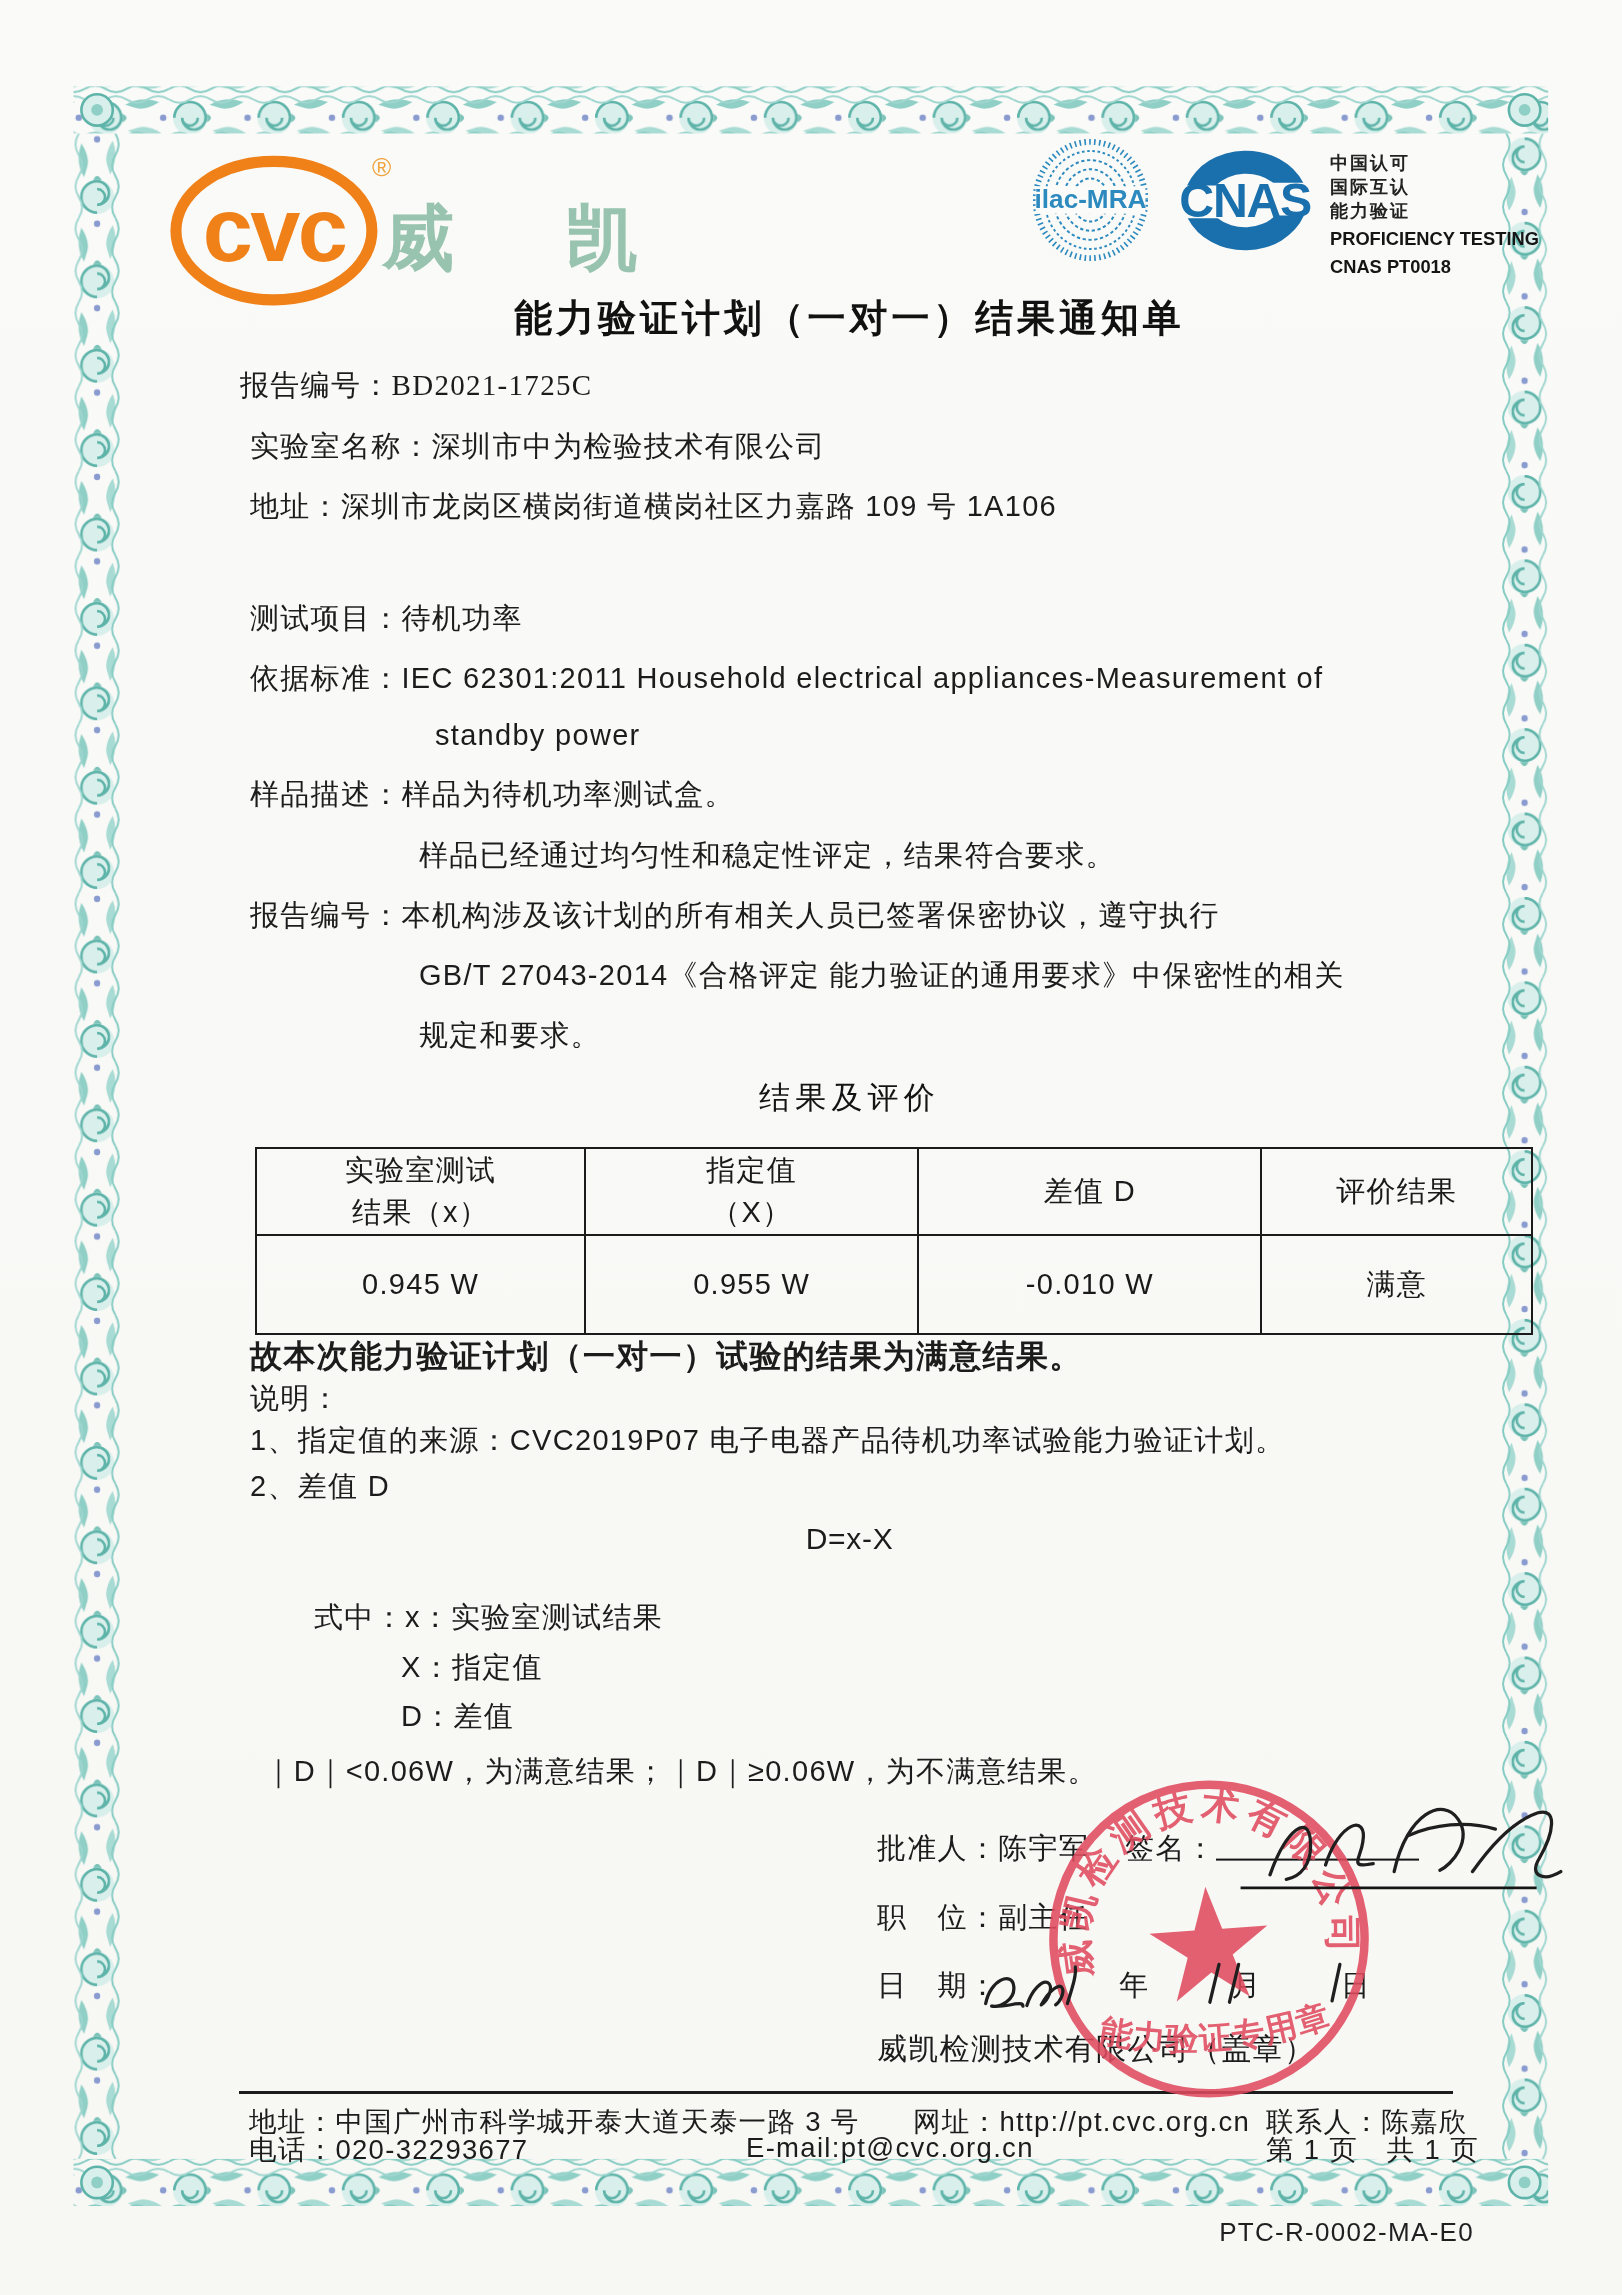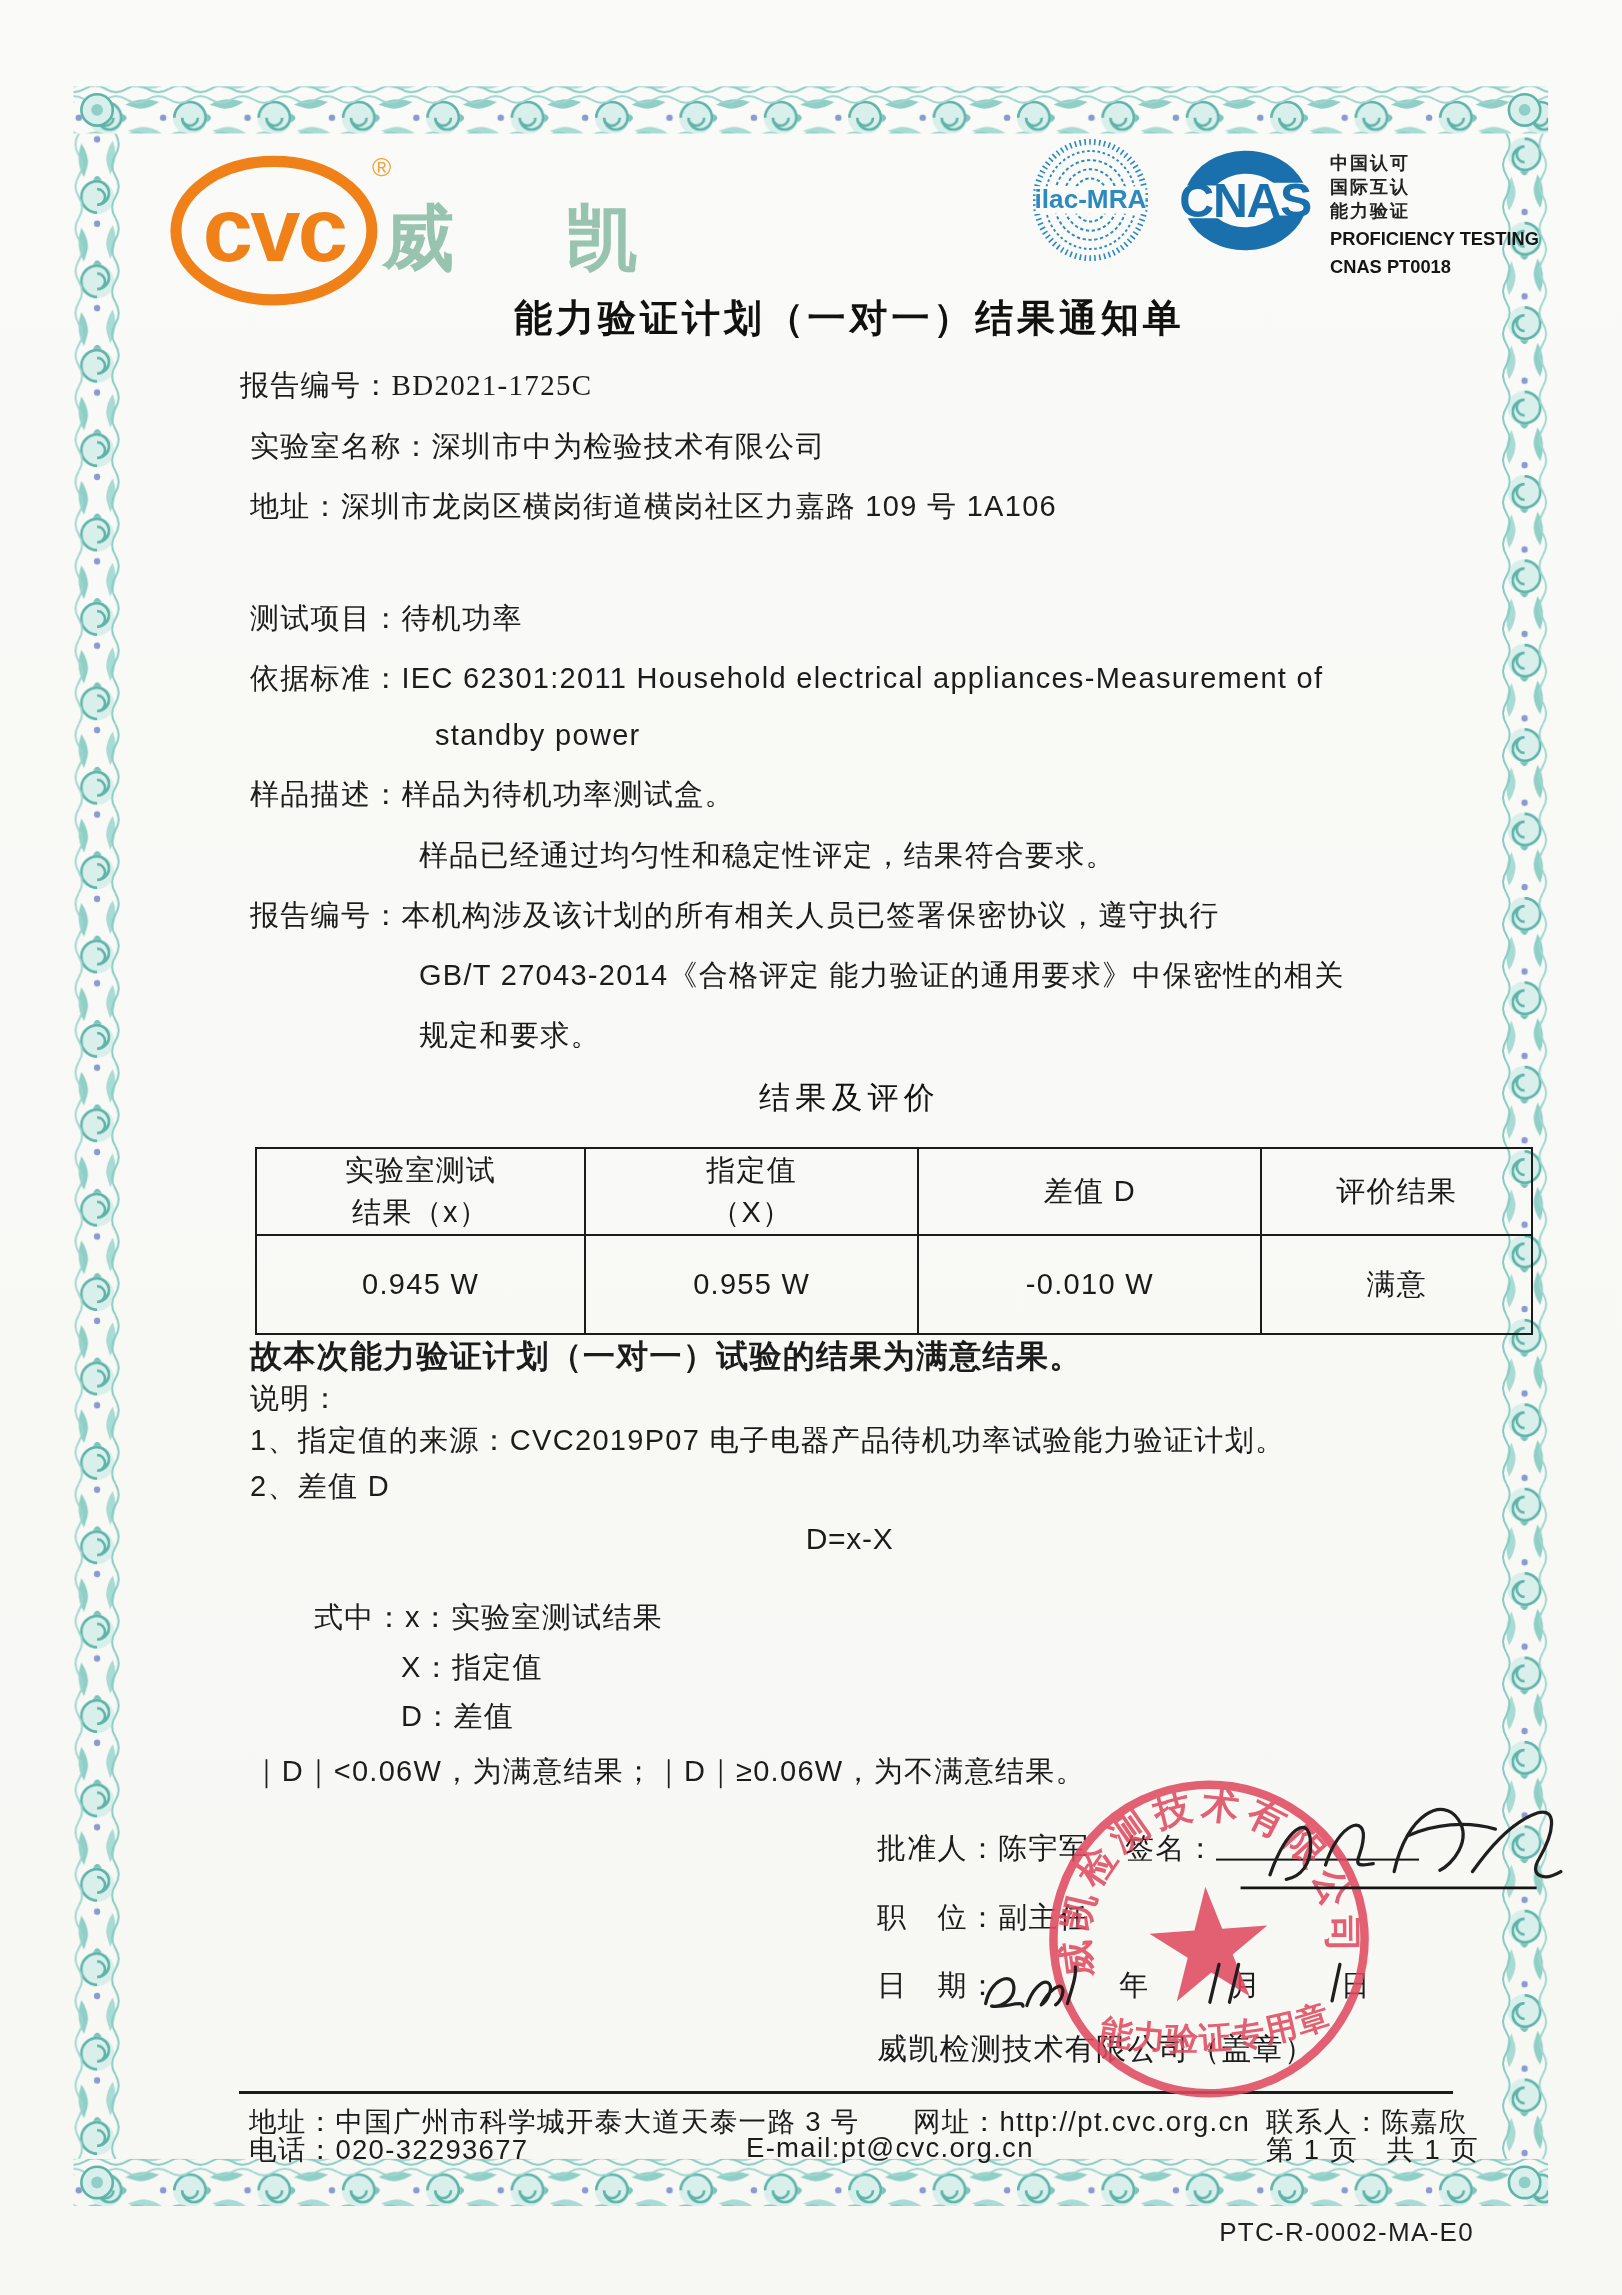--- a/index.html
+++ b/index.html
@@ -193,21 +193,21 @@
 
   <div class="line z3" style="left:314px;top:1598px;">
     <span class="lbl">式中：</span><span>x：</span><span>实验室测试结果</span>
   </div>
   <div class="line z3" style="left:401px;top:1648px;">
     <span>X：</span><span>指定值</span>
   </div>
   <div class="line z3" style="left:401px;top:1697px;">
     <span>D：</span><span>差值</span>
   </div>
-  <div class="line z3" style="left:252px;top:1752px;">｜D｜&lt;0.06W，为满意结果；｜D｜≥0.06W，为不满意结果。</div>
+  <div class="line z3" style="left:264px;top:1752px;">｜D｜&lt;0.06W，为满意结果；｜D｜≥0.06W，为不满意结果。</div>
 
   <div class="line z5" style="left:877px;top:1829px;">
     <span class="lbl">批准人：</span><span>陈宇军</span><span class="spacer" style="width:36px;"></span><span class="lbl">签名：</span><span class="sig-underline"></span>
   </div>
   <div class="line z5" style="left:877px;top:1898px;">
     <span class="lbl">职　位：</span><span>副主任</span>
   </div>
   <div class="line z5" style="left:877px;top:1966px;">
     <span class="lbl">日　期：</span><span class="spacer" style="width:121px;"></span><span>年</span><span class="spacer" style="width:82px;"></span><span>月</span><span class="spacer" style="width:79px;"></span><span>日</span>
   </div>

